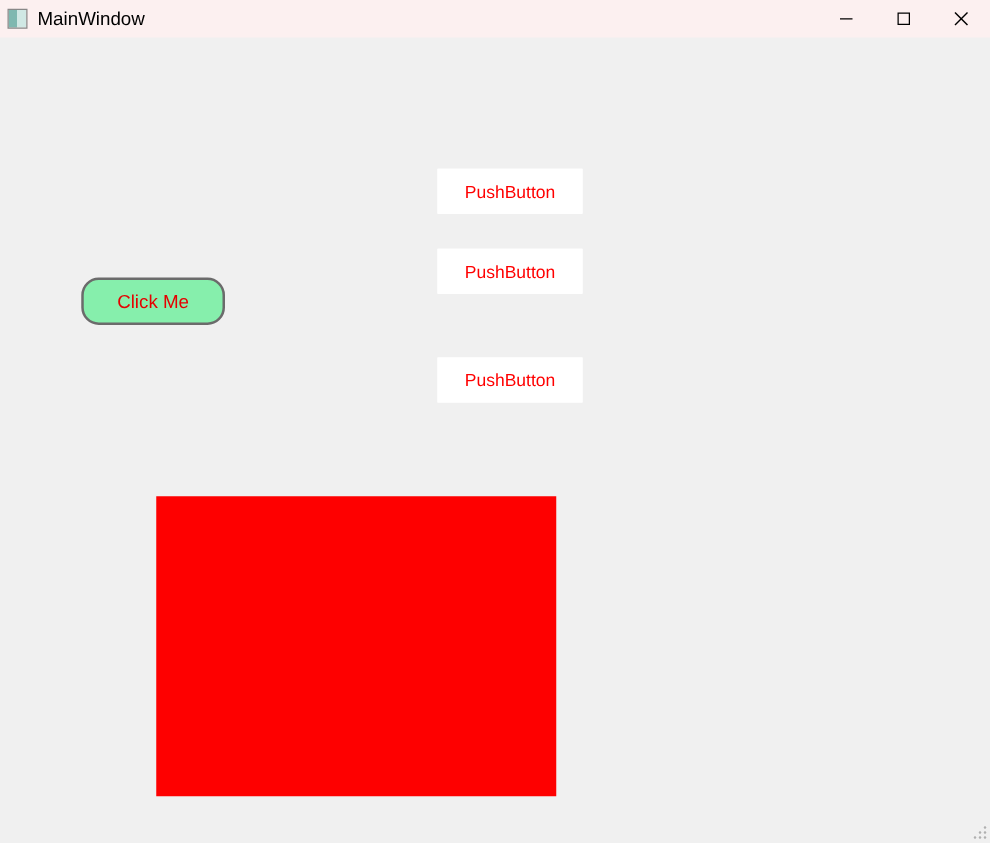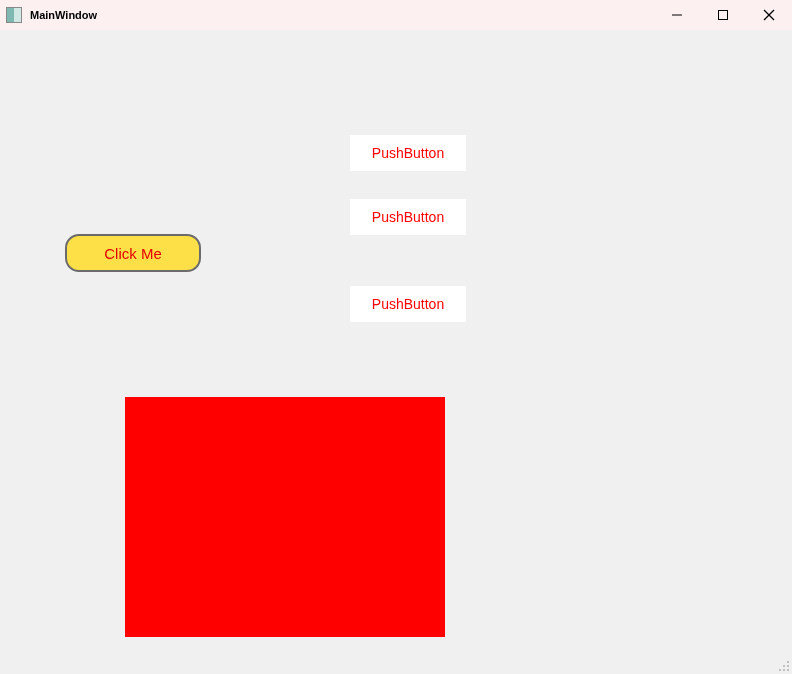--- a/index.html
+++ b/index.html
@@ -24,23 +24,22 @@
       position: relative;
     }
     .titlebar-icon {
       width: 16px;
       height: 16px;
       border: 1px solid #888;
       background: linear-gradient(to right, #7fb8b0 50%, #d0e8e4 50%);
       margin-right: 8px;
     }
     .titlebar-title {
-      font-size: 11px;
+      font-size: 15px;
       color: #000;
-      font-weight: bold;
     }
     .titlebar-controls {
       position: absolute;
       right: 0;
       top: 0;
       height: 30px;
       display: flex;
     }
     .titlebar-btn {
       width: 46px;
@@ -58,24 +57,24 @@
       height: 12px;
     }
     .client-area {
       position: relative;
       width: 100%;
       height: calc(100% - 30px);
     }
     .btn-clickme {
       position: absolute;
       left: 65px;
-      top: 204px;
-      width: 136px;
+      top: 192px;
+      width: 115px;
       height: 38px;
-      background: #fde047;
+      background: #86efac;
       border: 2px solid #6b6b6b;
       border-radius: 14px;
       color: #e60000;
       font-size: 15px;
       cursor: pointer;
     }
     .btn-push {
       position: absolute;
       width: 116px;
       height: 36px;

